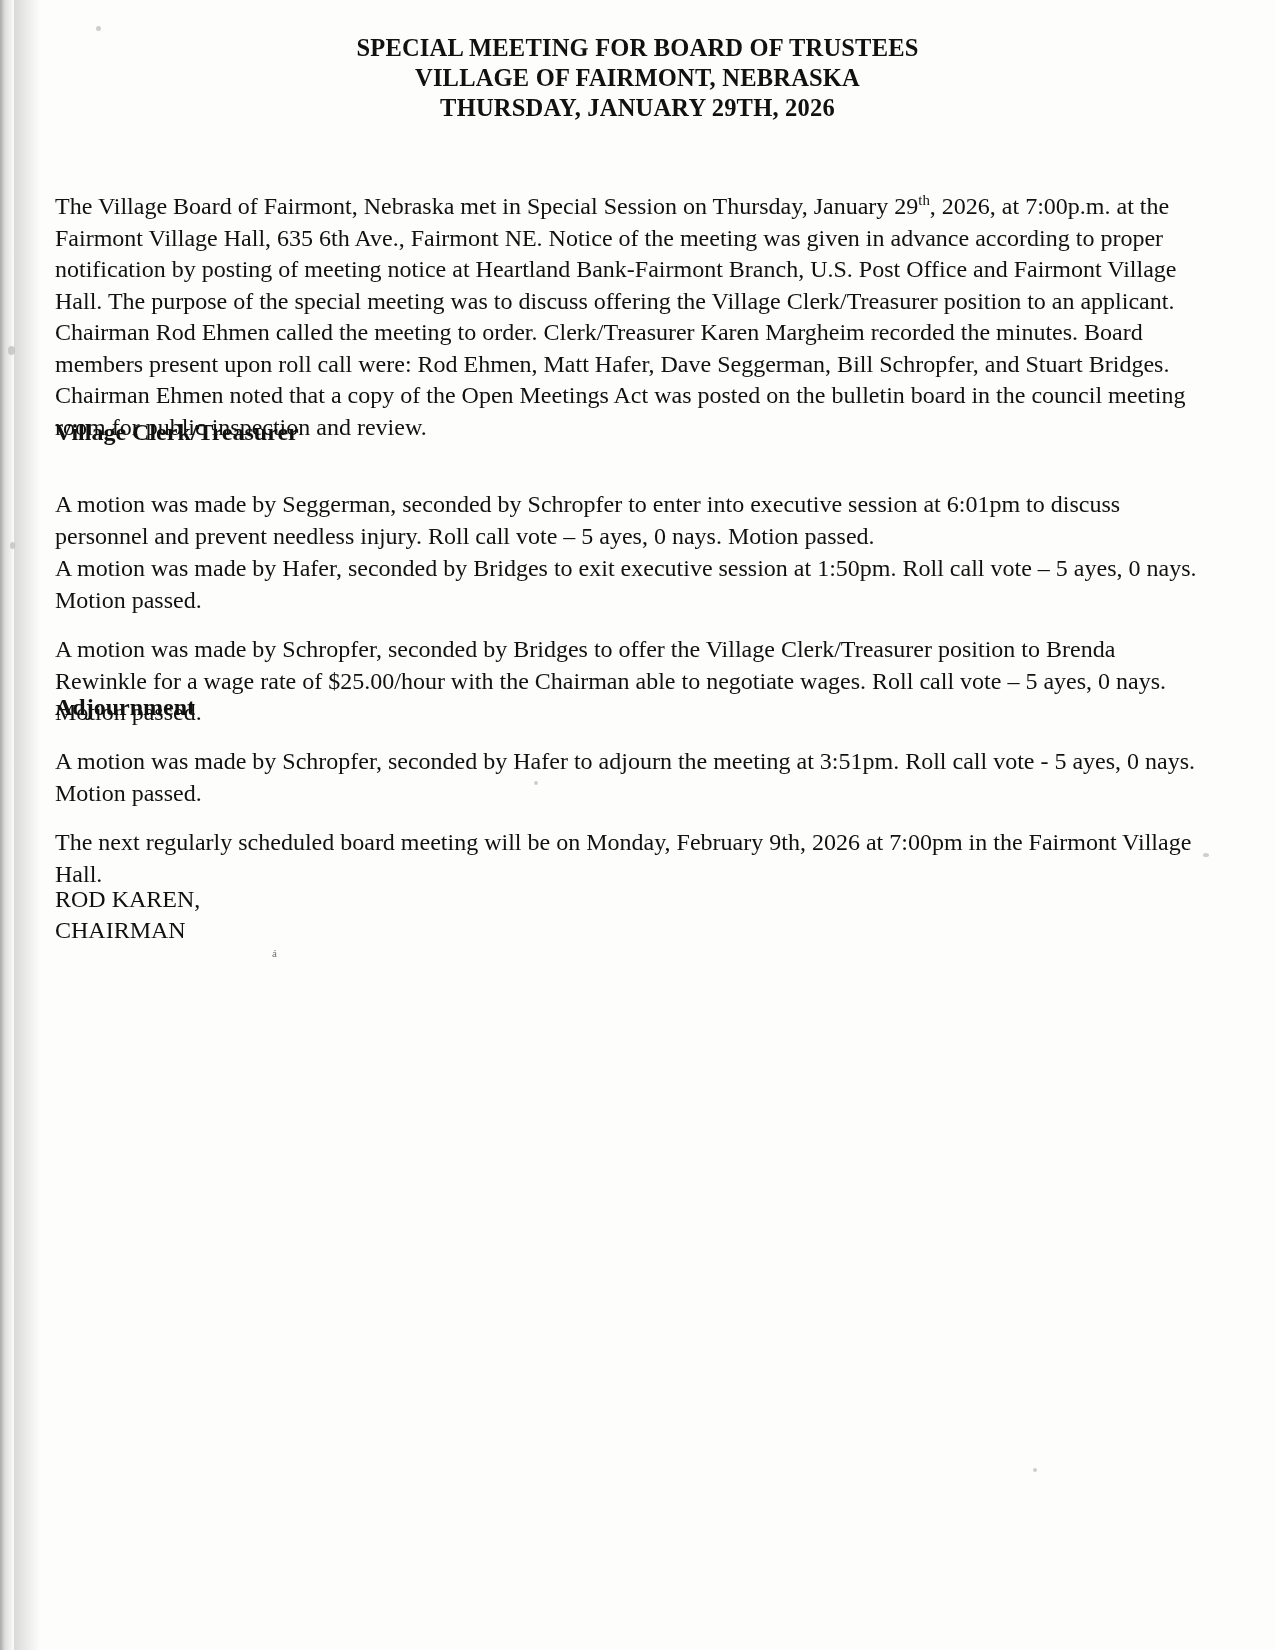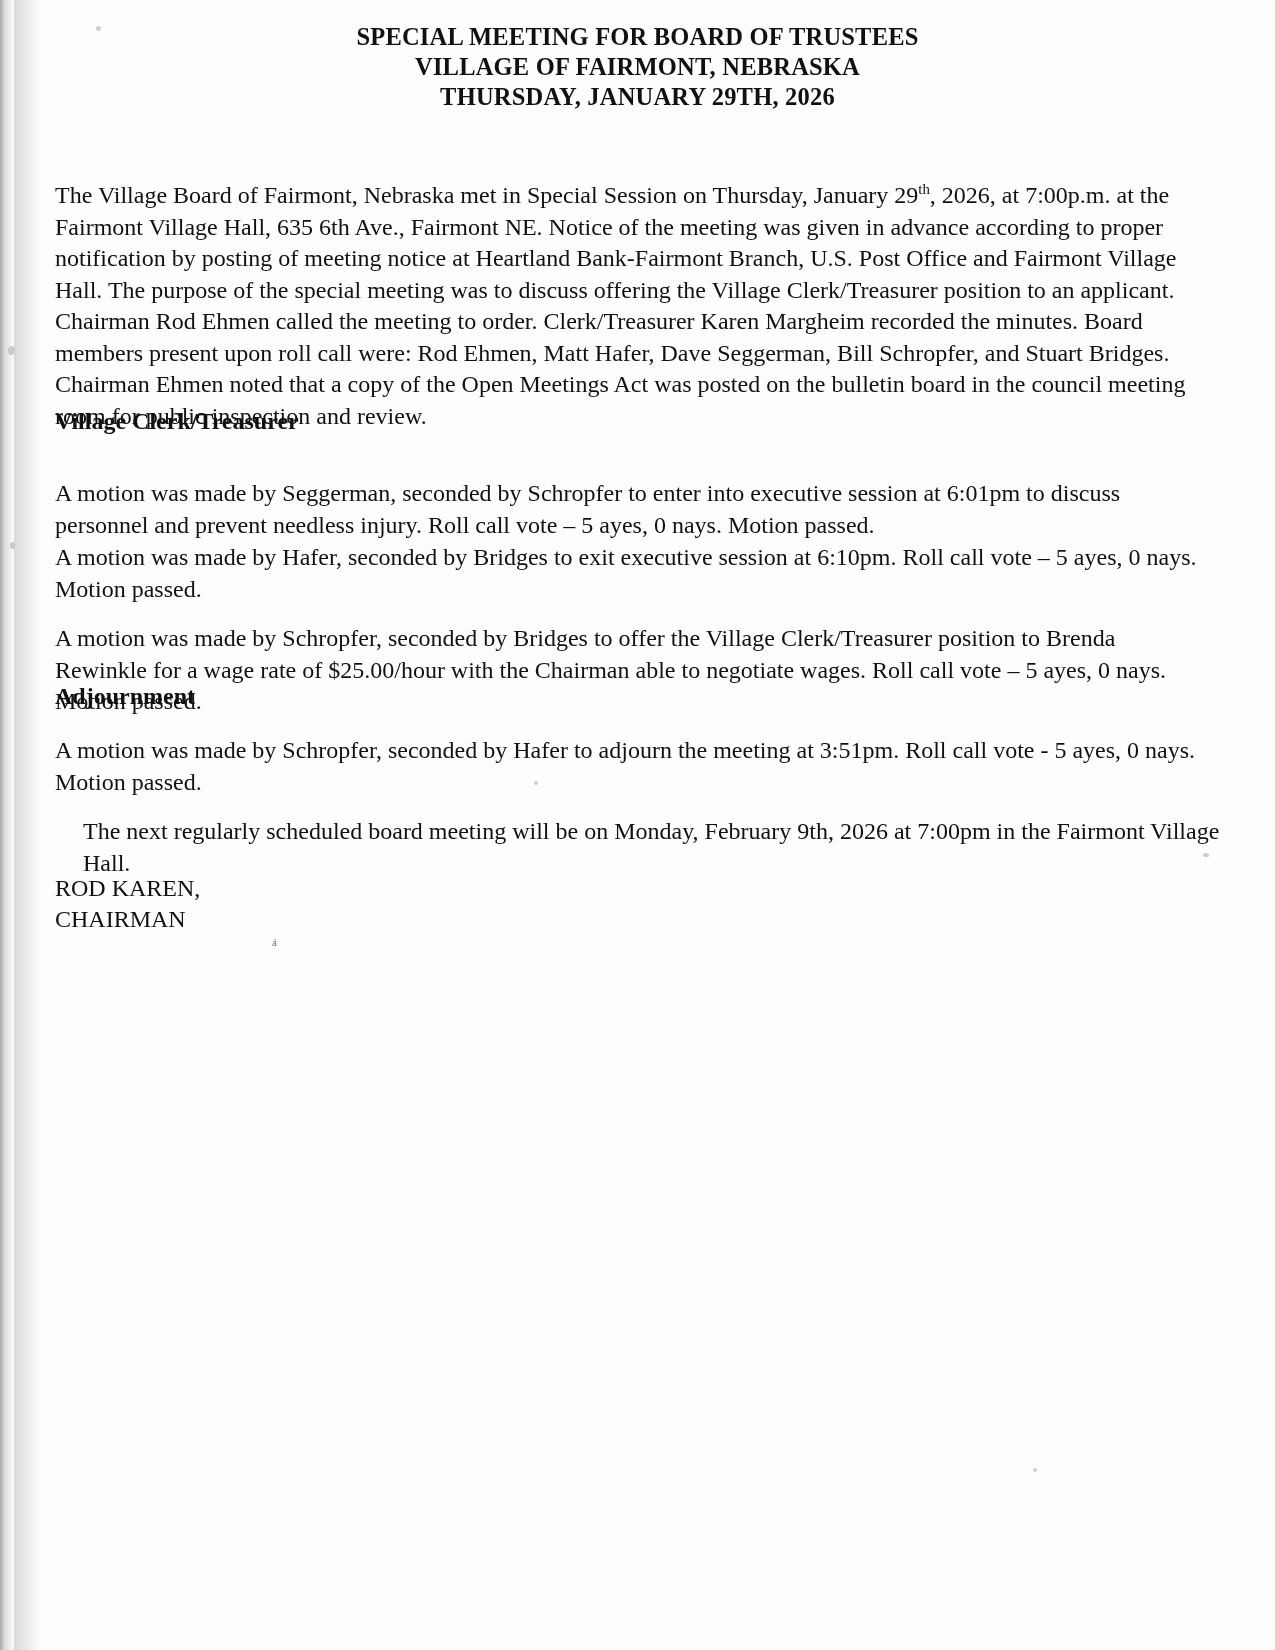--- a/index.html
+++ b/index.html
@@ -42,21 +42,21 @@
   .scan-speck {
     position: absolute;
     background: #b9b9b5;
     border-radius: 50%;
     opacity: 0.7;
   }
 
   .content {
     position: absolute;
     left: 0;
-    top: 0;
+    top: 11px;
     width: 1275px;
     height: 1244px;
   }
 
   .doc-header {
     position: absolute;
     left: 0;
     top: 22px;
     width: 1275px;
     text-align: center;
@@ -85,21 +85,21 @@
     font-size: 24px;
     line-height: 30px;
   }
 
   .h-clerk { top: 406px; }
   .p-m1 { top: 437px; margin-top: 41px; }
   .p-m2 { top: 518px; }
   .p-m3 { top: 599px; }
   .h-adjourn { top: 681px; }
   .p-adj { top: 711px; }
-  .p-next { top: 792px; margin-left: 28px; }
+  .p-next { top: 792px; }
 
   .sig-block {
     position: absolute;
     top: 873px;
     left: 55px;
     width: 1155px;
     font-size: 24px;
     line-height: 31px;
   }
   .sig-row {
@@ -147,21 +147,21 @@
     <div>VILLAGE OF FAIRMONT, NEBRASKA</div>
     <div>THURSDAY, JANUARY 29TH, 2026</div>
   </div>
 
   <p class="body-block p-intro"><span>The Village Board of Fairmont, Nebraska met in Special Session on Thursday, January 29</span><sup>th</sup><span>, 2026, at 7:00p.m. at the Fairmont Village Hall, 635 6th Ave., Fairmont NE.  Notice of the meeting was given in advance according to proper notification by posting of meeting notice at Heartland Bank-Fairmont Branch, U.S. Post Office and Fairmont Village Hall. The purpose of the special meeting was to discuss offering the Village Clerk/Treasurer position to an applicant. Chairman Rod Ehmen called the meeting to order. Clerk/Treasurer Karen Margheim recorded the minutes. Board members present upon roll call were: Rod Ehmen, Matt Hafer, Dave Seggerman, Bill Schropfer, and Stuart Bridges. Chairman Ehmen noted that a copy of the Open Meetings Act was posted on the bulletin board in the council meeting room for public inspection and review.</span></p>
 
   <div class="body-block sec-heading h-clerk">Village Clerk/Treasurer</div>
 
   <p class="body-block p-m1">A motion was made by Seggerman, seconded by Schropfer to enter into executive session at 6:01pm to discuss personnel and prevent needless injury. Roll call vote – 5 ayes, 0 nays. Motion passed.</p>
 
-  <p class="body-block p-m2">A motion was made by Hafer, seconded by Bridges to exit executive session at 6:10pm. Roll call vote – 5 ayes, 0 nays. Motion passed.</p>
+  <p class="body-block p-m2">A motion was made by Hafer, seconded by Bridges to exit executive session at 1:50pm. Roll call vote – 5 ayes, 0 nays. Motion passed.</p>
 
   <p class="body-block p-m3">A motion was made by Schropfer, seconded by Bridges to offer the Village Clerk/Treasurer position to Brenda Rewinkle for a wage rate of $25.00/hour with the Chairman able to negotiate wages. Roll call vote – 5 ayes, 0 nays. Motion passed.</p>
 
   <div class="body-block sec-heading h-adjourn">Adjournment</div>
 
   <p class="body-block p-adj">A motion was made by Schropfer, seconded by Hafer to adjourn the meeting at 3:51pm. Roll call vote - 5 ayes, 0 nays. Motion passed.</p>
 
   <p class="body-block p-next">The next regularly scheduled board meeting will be on Monday, February 9th, 2026 at 7:00pm in the Fairmont Village Hall.</p>
 
   <div class="sig-block">

